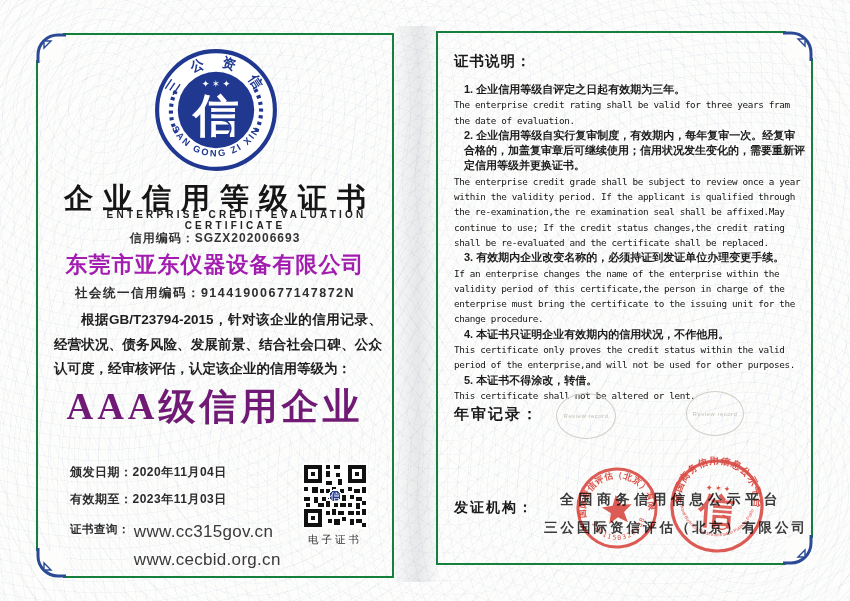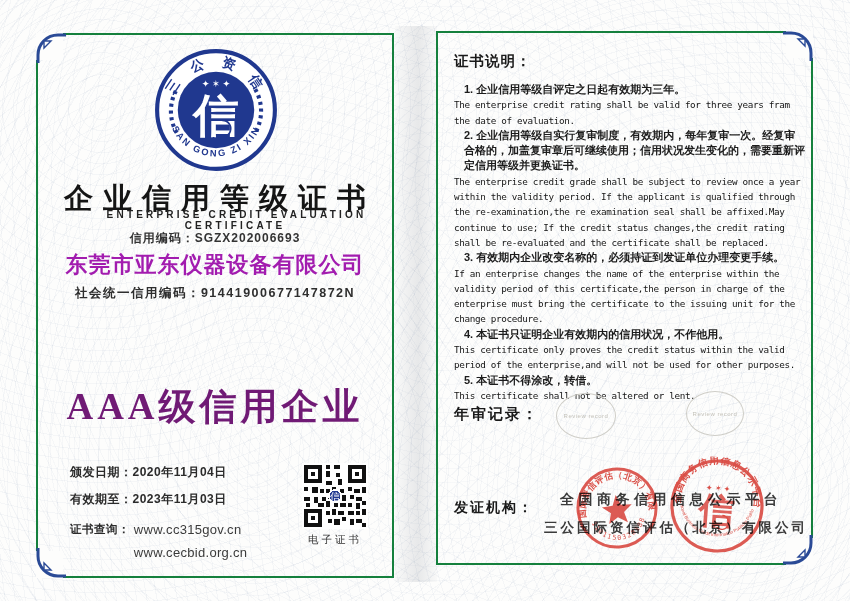--- a/index.html
+++ b/index.html
@@ -54,21 +54,21 @@
   }
   .rating {
     top:347px; font-family:"Liberation Serif", serif; font-size:37px; font-weight:bold;
     color:#701a75; letter-spacing:4px;
   }
   .info-line { left:32px; font-size:12px; font-weight:bold; color:#2b2b2b; letter-spacing:0.5px; }
   .issue-date { top:429px; }
   .valid-until { top:456px; }
   .query { top:487px; }
   .query .urls { display:inline-block; vertical-align:top; font-weight:normal; color:#3a3a3a; }
-  .query .urls div { margin-bottom:8px; font-size:13px; letter-spacing:0.3px; }
+  .query .urls div { margin-bottom:8px; font-size:17px; letter-spacing:0.3px; }
   .qr-box { left:264px; top:428px; width:66px; }
   .qr-label { margin-top:0; text-align:center; font-size:10.5px; letter-spacing:3px; color:#333; }
   .rp-heading { top:19px; left:16px; font-size:14.5px; font-weight:bold; letter-spacing:1px; color:#1a1a1a; }
   .items { position:absolute; top:49px; left:16px; width:352px; }
   .item-zh { font-size:11px; font-weight:bold; color:#1c1c1c; line-height:15.3px;margin-left:10px; }
   .item-en { font-family:"DejaVu Sans Mono", monospace; font-size:9.3px; letter-spacing:-0.35px;
              color:#141414; line-height:15.3px; }
   .annual-label { top:372px; left:16px; font-size:15px; font-weight:bold; letter-spacing:2px; color:#1a1a1a; }
   .seal-ellipse {
     position:absolute; border:1px solid #cfcec8; border-radius:50%;
@@ -133,20 +133,21 @@
   <div class="abs ctr credit-code">
     <span>信用编码：</span><span>SGZX202006693</span>
   </div>
 
   <div class="abs ctr company">东莞市亚东仪器设备有限公司</div>
 
   <div class="abs ctr uscc">
     <span>社会统一信用编码：</span><span>91441900677147872N</span>
   </div>
 
+  <div class="abs statement">根据GB/T23794-2015，针对该企业的信用记录、经营状况、债务风险、发展前景、结合社会口碑、公众认可度，经审核评估，认定该企业的信用等级为：</div>
 
   <div class="abs ctr rating">AAA级信用企业</div>
 
   <div class="abs info-line issue-date">
     <span>颁发日期：</span><span>2020年11月04日</span>
   </div>
   <div class="abs info-line valid-until">
     <span>有效期至：</span><span>2023年11月03日</span>
   </div>
   <div class="abs info-line query">

